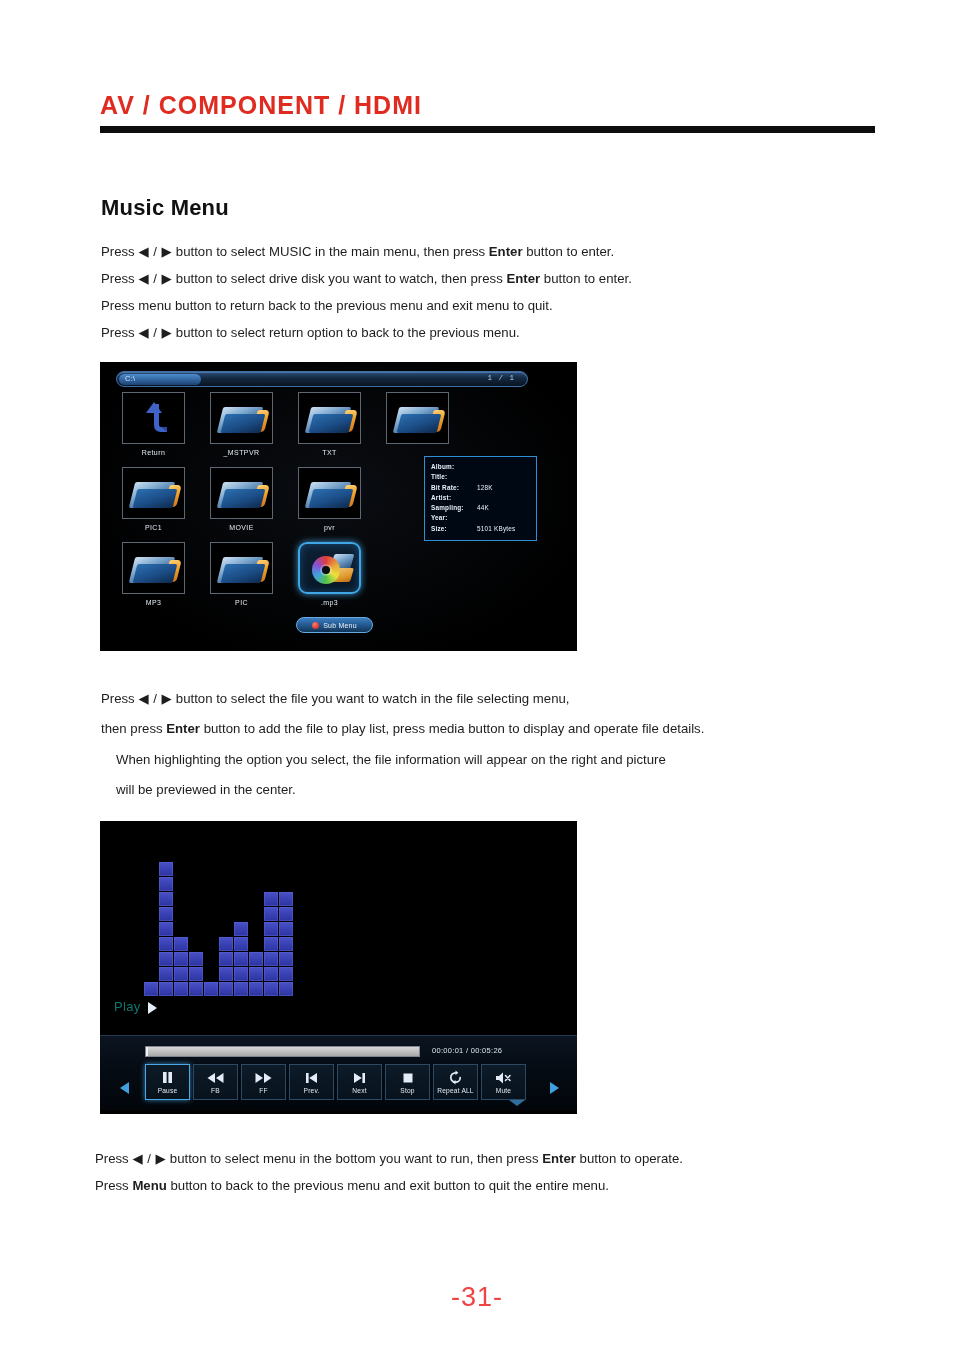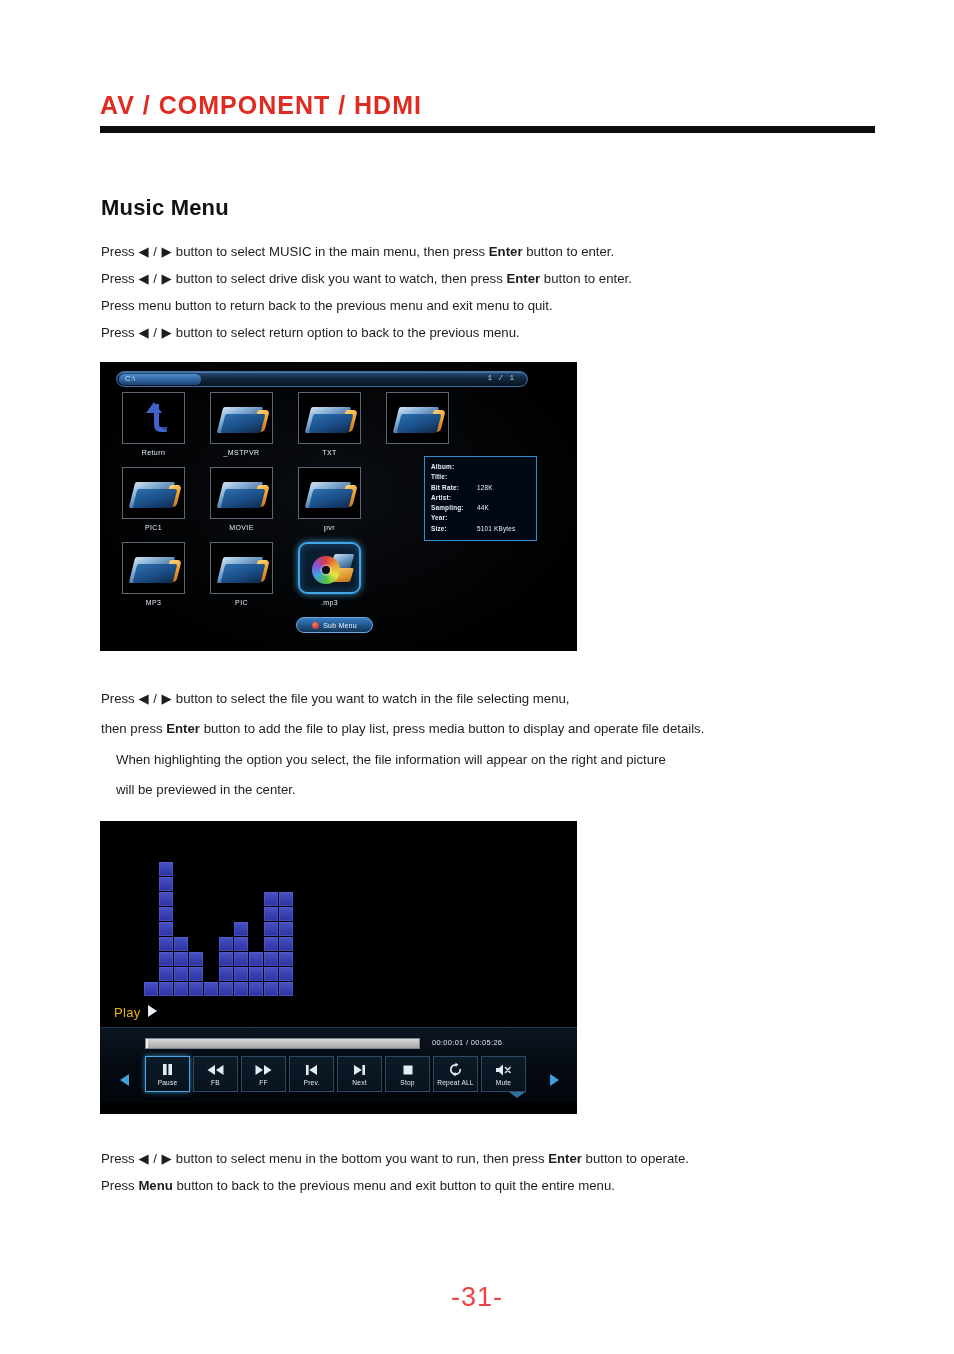--- a/index.html
+++ b/index.html
@@ -47,21 +47,21 @@
     color: #1d1d1d;
     line-height: 27px;
     white-space: nowrap;
   }
   .para-line b { font-weight: bold; }
   .arrows { letter-spacing: .5px; }
 
   #para1 { left: 101px; top: 238px; }
   #para2 { left: 101px; top: 684px; }
   #para3 { left: 116px; top: 745px; }
-  #para4 { left: 101px; top: 1145px; }
+  #para4 { left: 95px; top: 1145px; }
 
   #para2 .para-line, #para3 .para-line { line-height: 30px; }
 
   
   .shot {
     position: absolute;
     background: #000;
     overflow: hidden;
   }
   #shot1 { left: 100px; top: 362px; width: 477px; height: 289px; }
@@ -186,31 +186,31 @@
   
   .mp-root { position:absolute; inset:0; background:#000; }
   .mp-eq { position:absolute; left:44px; top:41px; }
   .eq-col { display:inline-block; vertical-align:bottom; margin-right:1px; }
   .eq-cell {
     width: 14px; height: 14px; margin-bottom: 1px;
     background: linear-gradient(180deg,#4a52c8 0%, #3a41b4 50%, #2d34a0 100%);
     box-shadow: inset 0 0 0 1px rgba(90,100,210,.5);
   }
   .mp-play {
-    position:absolute; left:14px; top:184px;
-    font-size:13px; color:#eab308; letter-spacing:.3px;
-    display:flex; align-items:flex-start; gap:7px;
+    position:absolute; left:14px; top:178px;
+    font-size:13px; color:#0f766e; letter-spacing:.3px;
+    display:flex; align-items:flex-end; gap:7px;
   }
   .mp-play .tri {
     width:0;height:0;border-left:9px solid #e8eef5;
     border-top:6px solid transparent;border-bottom:6px solid transparent;
   }
 
   .mp-bottom {
-    position:absolute; left:0; right:0; bottom:12px; height:75px;
+    position:absolute; left:0; right:0; bottom:4px; height:75px;
     background: linear-gradient(180deg,#0b1420 0%, #060c14 40%, #02060b 100%);
     border-top: 1px solid #20384f;
   }
   .mp-progress {
     position:absolute; left:45px; top:10px; width:275px; height:11px;
     background: linear-gradient(180deg,#d8d8d8 0%, #bfbfbf 50%, #a9a9a9 100%);
     border:1px solid #7e8590;
   }
   .mp-progress .fill {
     position:absolute; left:0; top:0; bottom:0; width:2px;

